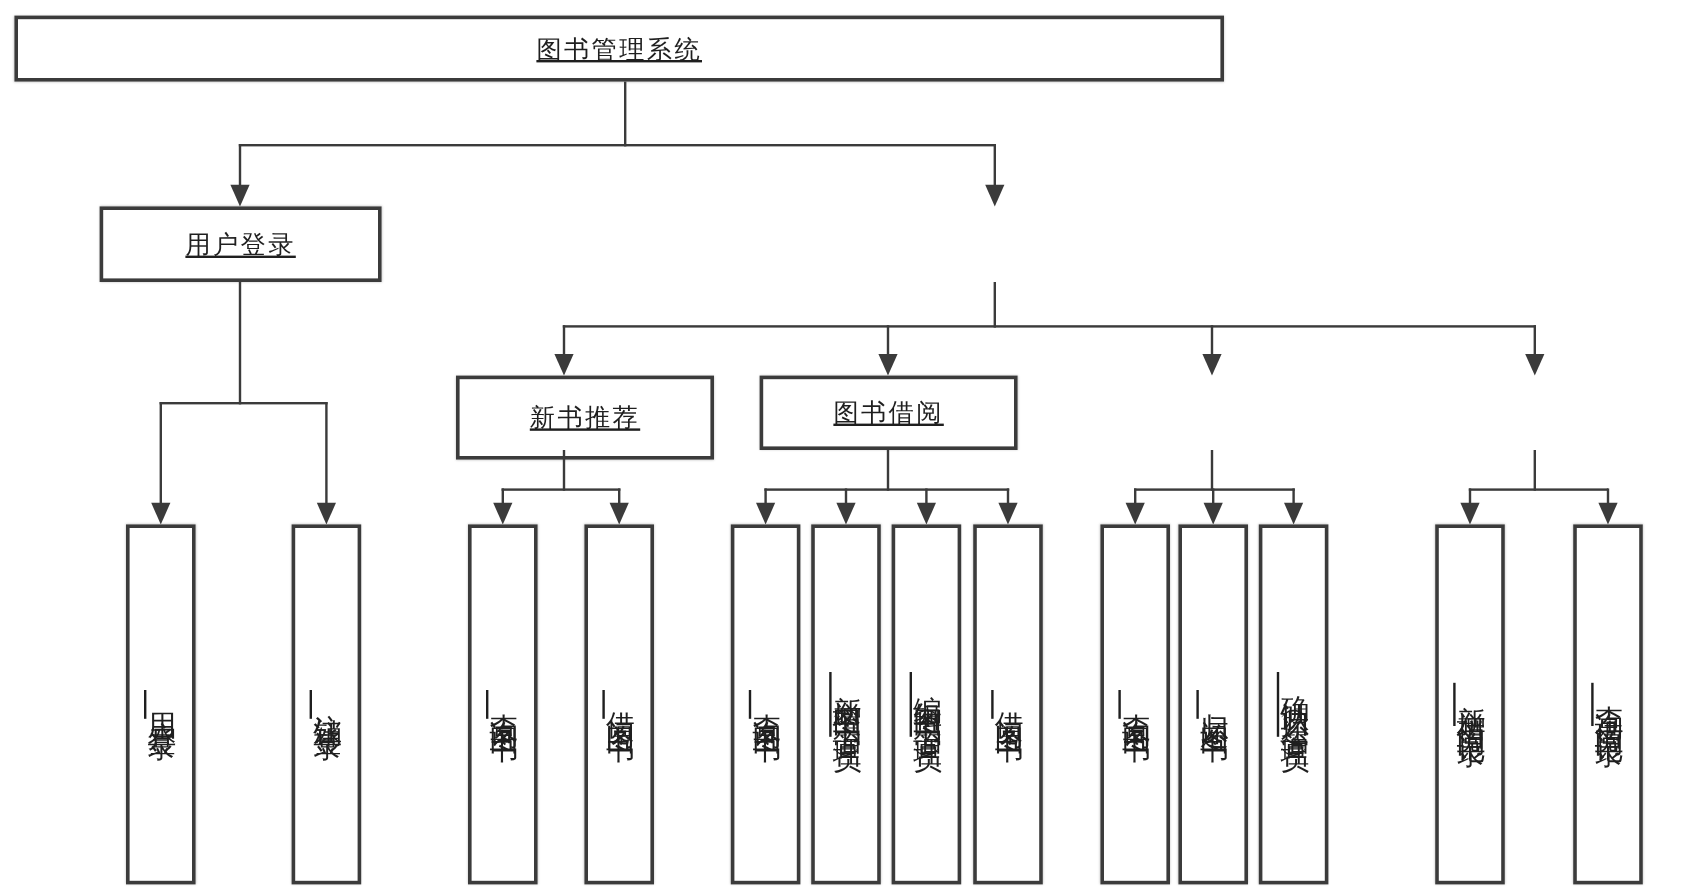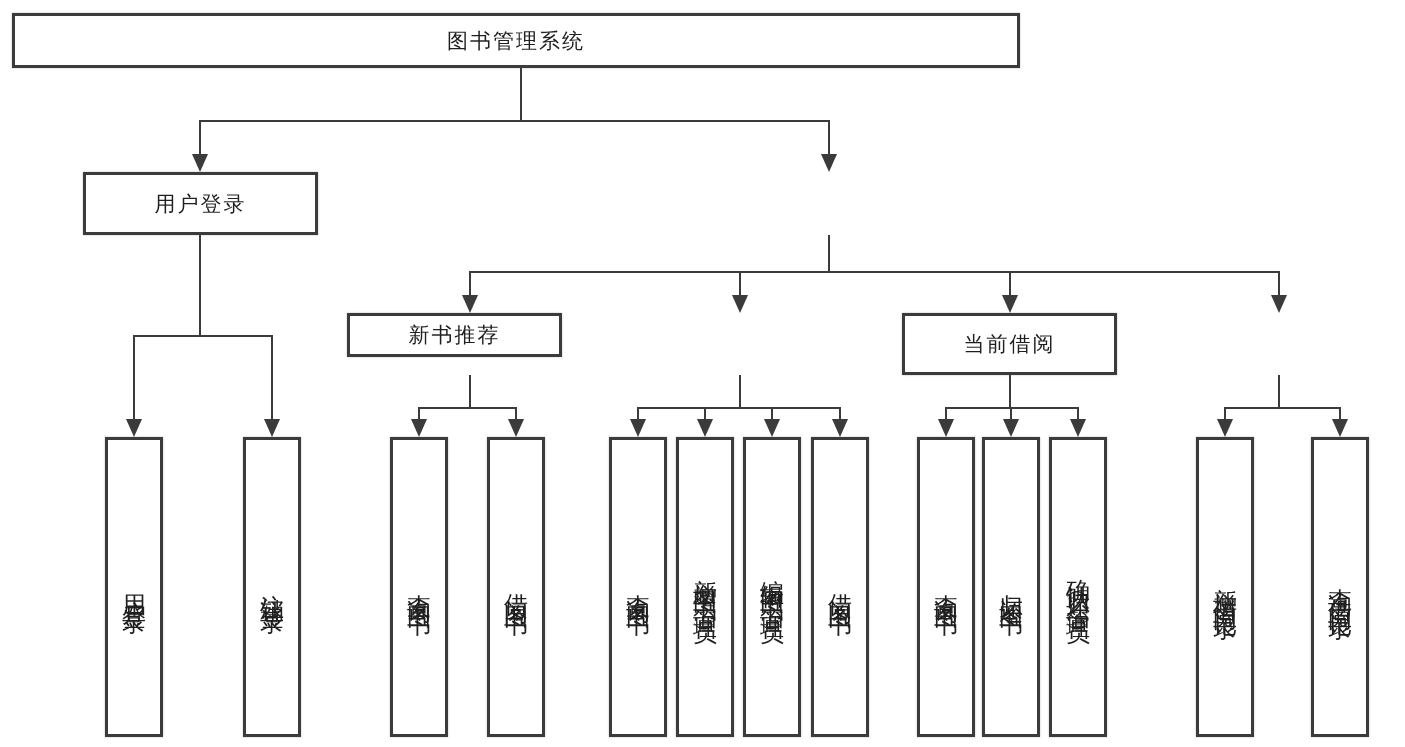--- a/index.html
+++ b/index.html
@@ -8,20 +8,21 @@
     position:relative; width:1405px; height:747px;
     background:var(--background,#ffffff); overflow:hidden;
     font-family:"Liberation Sans","DejaVu Sans",sans-serif;
     color:var(--text,#1f1f1f);
   }
   .box {
     position:absolute; background:#ffffff;
     border:3px solid var(--line,#3b3b3b);
     display:flex; align-items:center; justify-content:center;
     box-shadow:0 0 2px rgba(0,0,0,.25);
+    text-decoration:underline;
   }
   .box.h .lbl { font-size:21px; letter-spacing:2px; white-space:nowrap; }
   .box.v .lbl {
     writing-mode:vertical-rl; text-orientation:mixed;
     font-size:24px; letter-spacing:6px; line-height:1; white-space:nowrap;
   }
   .vline { position:absolute; width:2px; background:var(--line,#3b3b3b); }
   .hline { position:absolute; height:2px; background:var(--line,#3b3b3b); }
   .arr {
     position:absolute; width:0; height:0;
@@ -65,25 +66,25 @@
   <div class="hline" style="left:469px;top:271px;width:811px"></div>
   <div class="vline" style="left:469px;top:271px;height:26px"></div>
   <div class="arr" style="left:462px;top:295px"></div>
   <div class="vline" style="left:739px;top:271px;height:26px"></div>
   <div class="arr" style="left:732px;top:295px"></div>
   <div class="vline" style="left:1009px;top:271px;height:26px"></div>
   <div class="arr" style="left:1002px;top:295px"></div>
   <div class="vline" style="left:1278px;top:271px;height:26px"></div>
   <div class="arr" style="left:1271px;top:295px"></div>
 
-  <div class="box h" style="left:347px;top:313px;width:215px;height:44px">
+  <div class="box h" style="left:380px;top:313px;width:215px;height:70px">
     <span class="lbl">新书推荐</span>
   </div>
-  <div class="box h" style="left:902px;top:313px;width:215px;height:62px">
-    <span class="lbl">当前借阅</span>
+  <div class="box h" style="left:633px;top:313px;width:215px;height:62px">
+    <span class="lbl">图书借阅</span>
   </div>
 
   <div class="vline" style="left:469px;top:375px;height:34px"></div>
   <div class="hline" style="left:418px;top:407px;width:99px"></div>
   <div class="vline" style="left:418px;top:407px;height:14px"></div>
   <div class="arr" style="left:411px;top:419px"></div>
   <div class="vline" style="left:515px;top:407px;height:14px"></div>
   <div class="arr" style="left:508px;top:419px"></div>
 
   <div class="vline" style="left:739px;top:375px;height:34px"></div>

